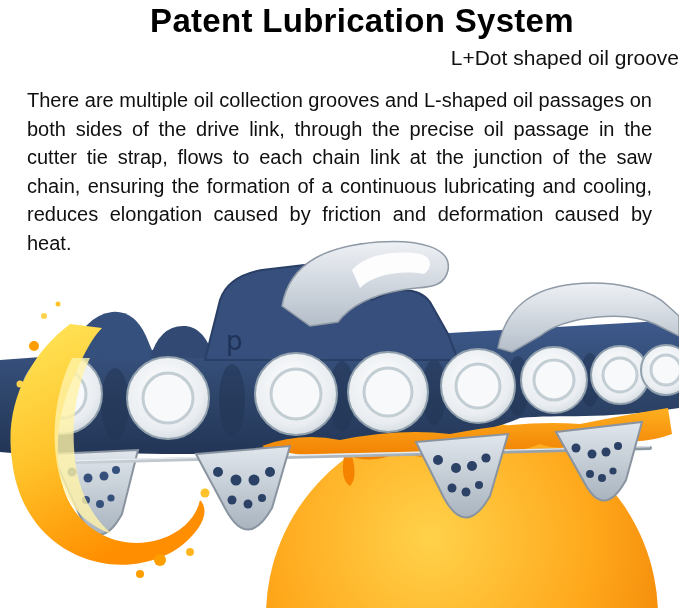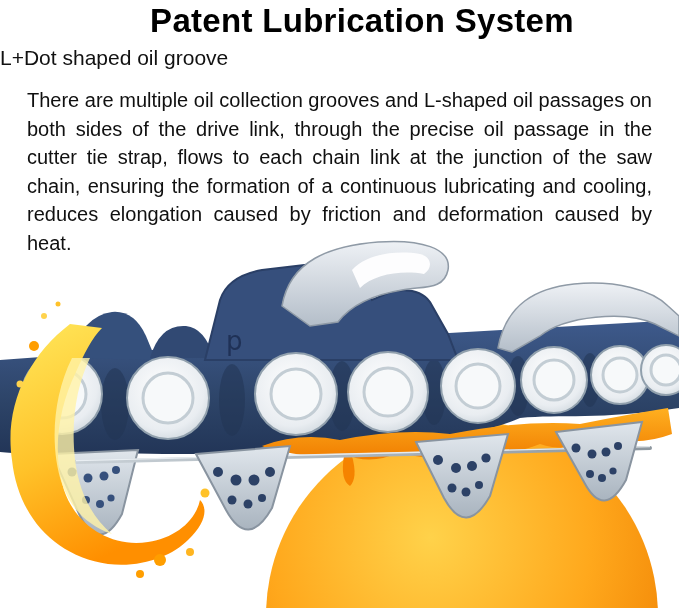--- a/index.html
+++ b/index.html
@@ -5,21 +5,21 @@
   html,body{margin:0;padding:0;background:#ffffff;}
   body{
     width:679px;height:608px;position:relative;overflow:hidden;
     font-family:"Liberation Sans", sans-serif;color:#0e0e0e;
   }
   .page-title{
     margin:0;padding-top:2px;text-align:center;
     font-size:33px;font-weight:900;letter-spacing:.3px;color:#000;padding-left:45px;
   }
   .page-subtitle{
-    margin:6px 0 0 0;text-align:left;
+    margin:6px 0 0 0;text-align:right;
     font-size:21px;font-weight:400;color:#111;
   }
   .description{
     margin:16px 27px 0 27px;
     font-size:20px;line-height:1.43;text-align:justify;color:#101010;
   }
   .illustration{
     position:absolute;left:0;top:208px;width:679px;height:400px;
   }
   .illustration svg{display:block;width:679px;height:400px;}

